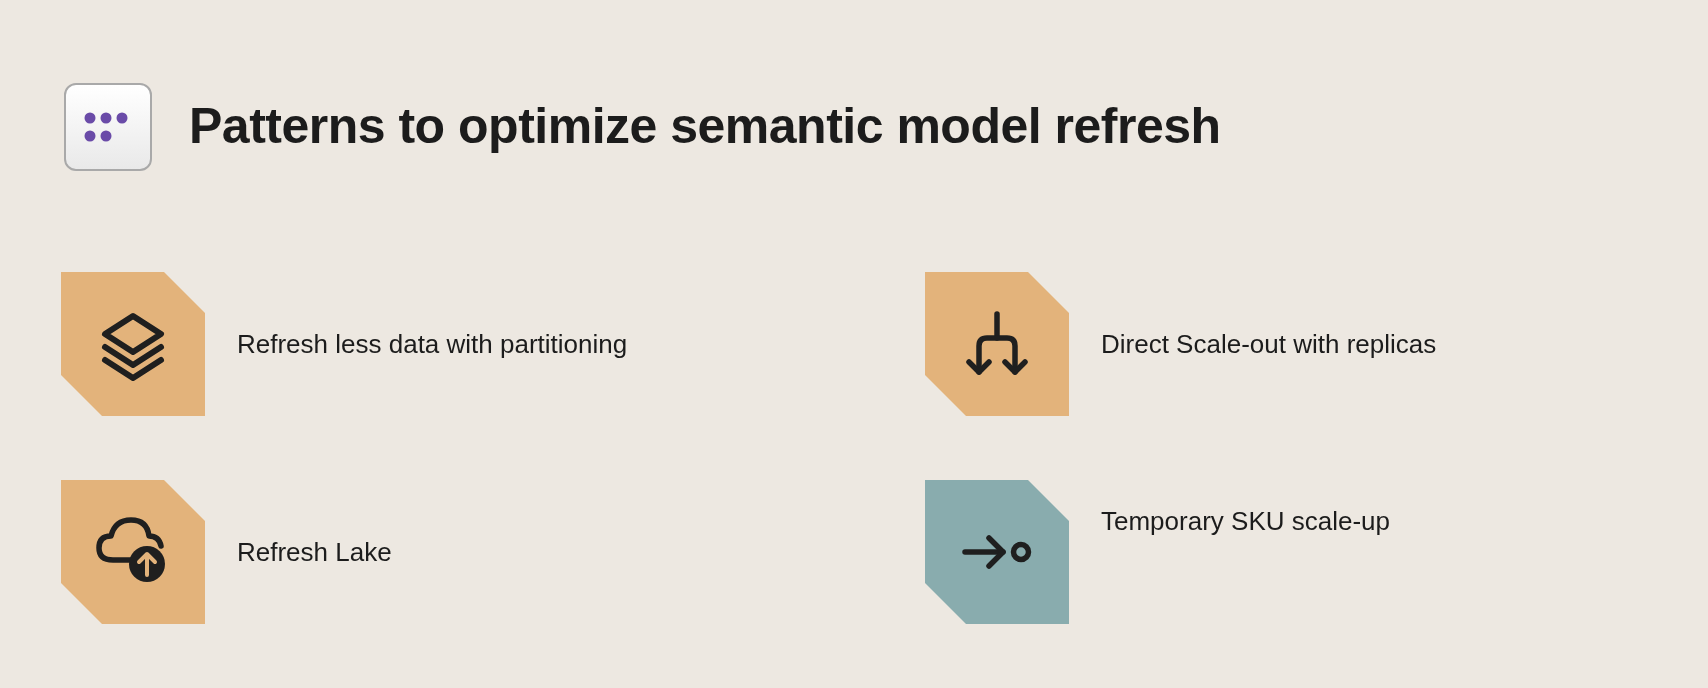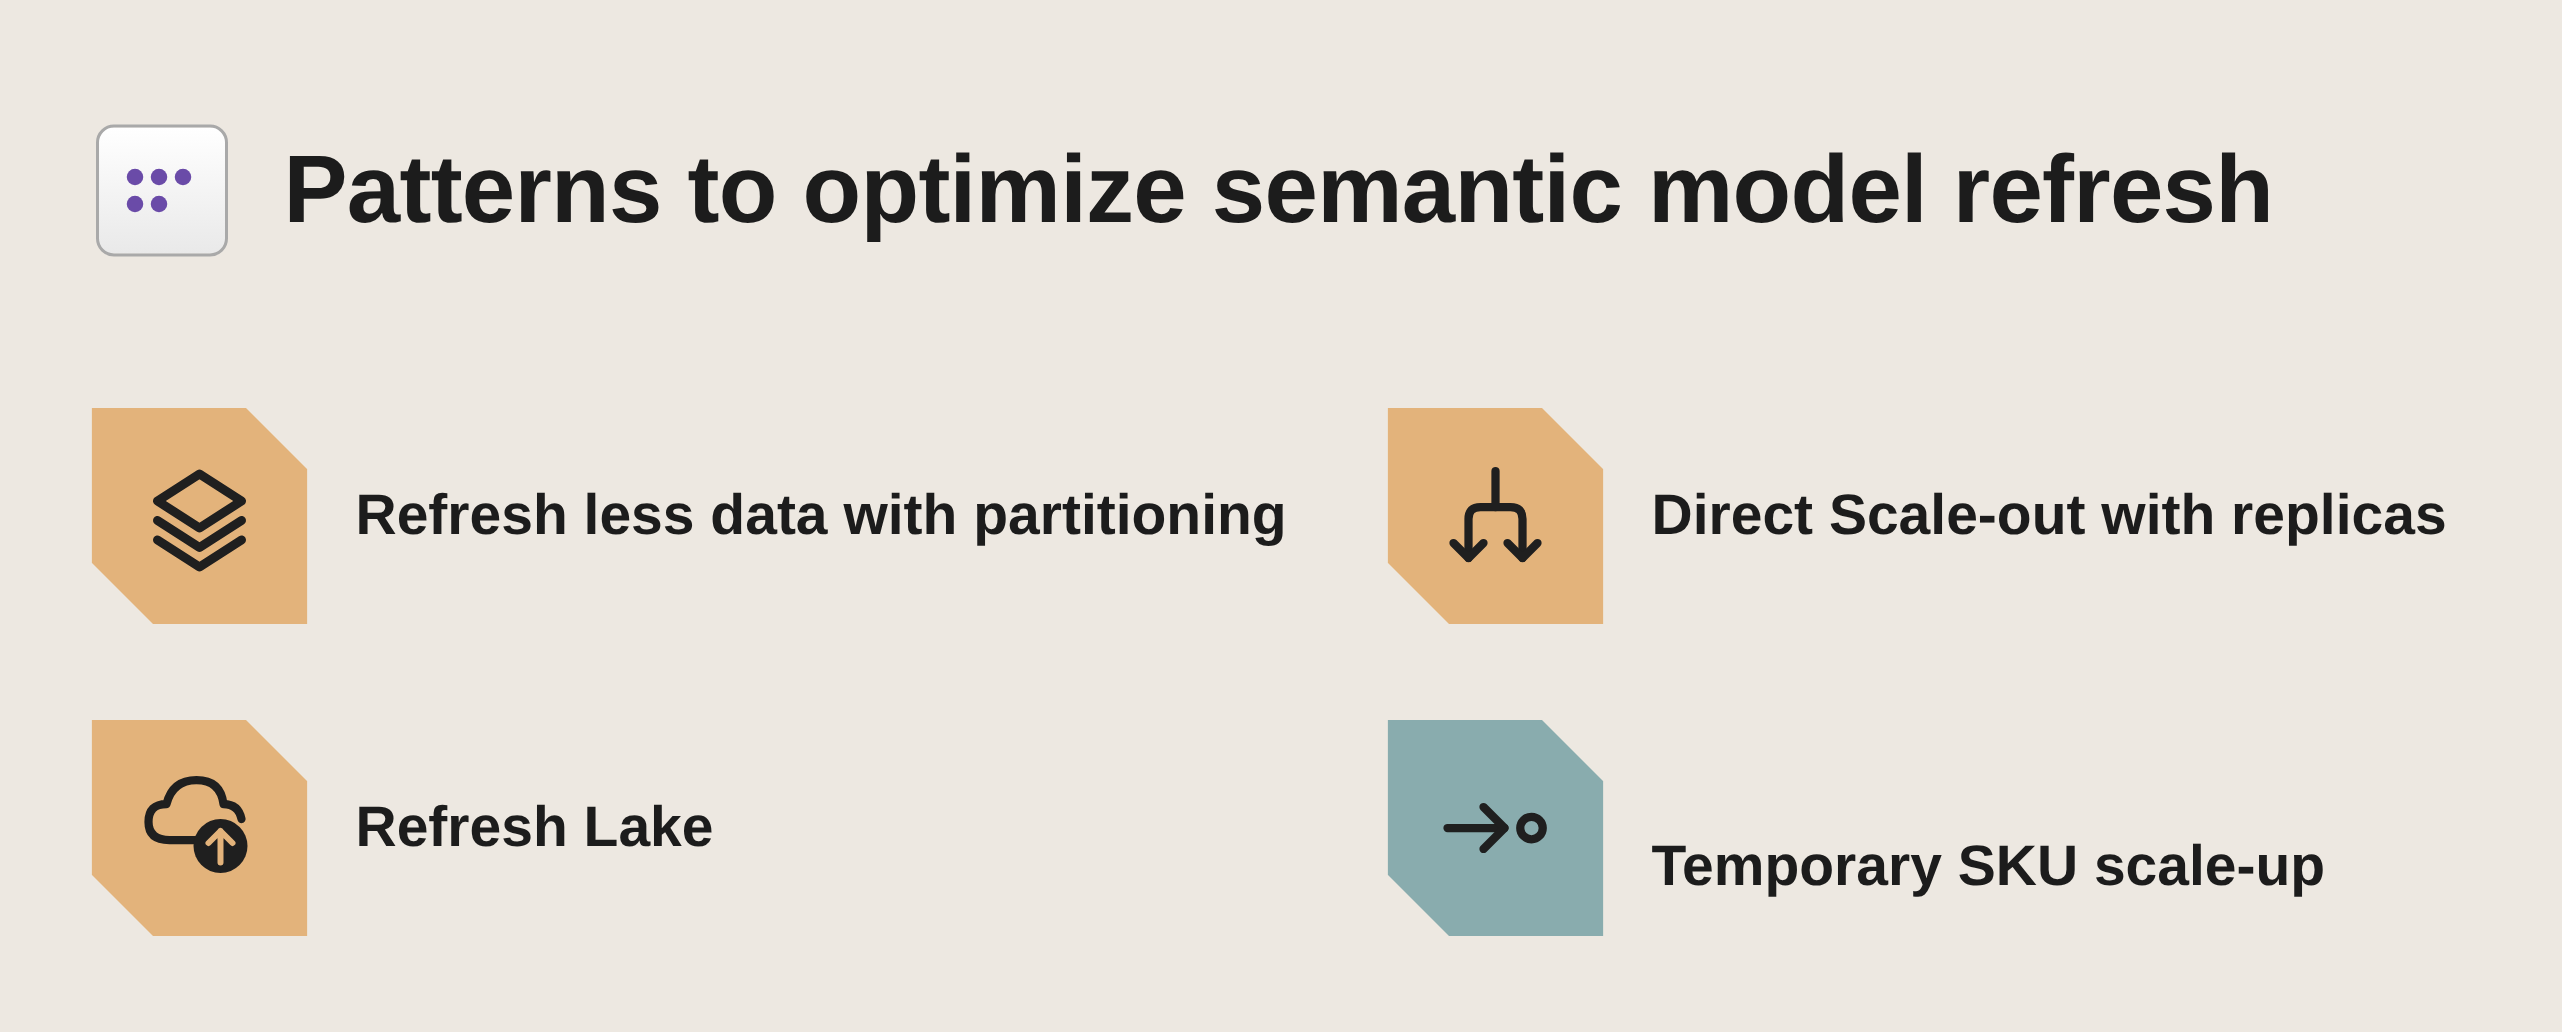--- a/index.html
+++ b/index.html
@@ -1,22 +1,22 @@
 <!DOCTYPE html>
 <html><head>
 <meta charset="utf-8">
 <style>
   html,body{margin:0;padding:0;}
   body{width:1708px;height:688px;background:#ede8e1;position:relative;overflow:hidden;font-family:"Liberation Sans","DejaVu Sans",sans-serif;color:#1c1c1c;}
   .logo{position:absolute;left:64px;top:83px;width:88px;height:88px;box-sizing:border-box;border:2px solid #a9a9a9;border-radius:12px;background:linear-gradient(#ffffff,#e9e9e9);}
   .logo svg{position:absolute;left:0;top:0;}
-  .title{position:absolute;left:189px;top:96px;font-size:64px;font-weight:bold;letter-spacing:-0.5px;line-height:60px;white-space:nowrap;}
+  .title{position:absolute;left:189px;top:96px;font-size:50px;font-weight:bold;letter-spacing:-0.5px;line-height:60px;white-space:nowrap;}
   .tile{position:absolute;width:144px;height:144px;clip-path:polygon(0 0,103px 0,144px 41px,144px 144px,41px 144px,0 103px);}
   .tile svg{position:absolute;left:0;top:0;}
-  .label{position:absolute;font-size:38px;line-height:44px;white-space:nowrap;font-weight:bold;}
+  .label{position:absolute;font-size:26px;line-height:44px;white-space:nowrap;}
 </style>
 </head>
 <body>
 
 <div class="logo">
   <svg width="84" height="84" viewBox="0 0 84 84">
     <g fill="#6a4ba8">
       <circle cx="24" cy="33" r="5.5"></circle>
         <circle cx="40" cy="33" r="5.5"></circle>
         <circle cx="56" cy="33" r="5.5"></circle>
@@ -55,13 +55,13 @@
 </div>
 <div class="label" style="left:237px;top:530px;">Refresh Lake</div>
 
 <div class="tile" style="left:925px;top:480px;background:#89acae;">
   <svg width="144" height="144" viewBox="0 0 144 144" fill="none" stroke="#1f1f1f" stroke-width="5.5" stroke-linecap="round" stroke-linejoin="round">
     <path d="M40 72 L78 72"></path>
     <path d="M64 58 L78 72 L64 86"></path>
     <circle cx="96" cy="72" r="7.5"></circle>
   </svg>
 </div>
-<div class="label" style="left:1101px;top:556px;">Temporary SKU scale-up</div>
+<div class="label" style="left:1101px;top:499px;">Temporary SKU scale-up</div>
 
 </body></html>

